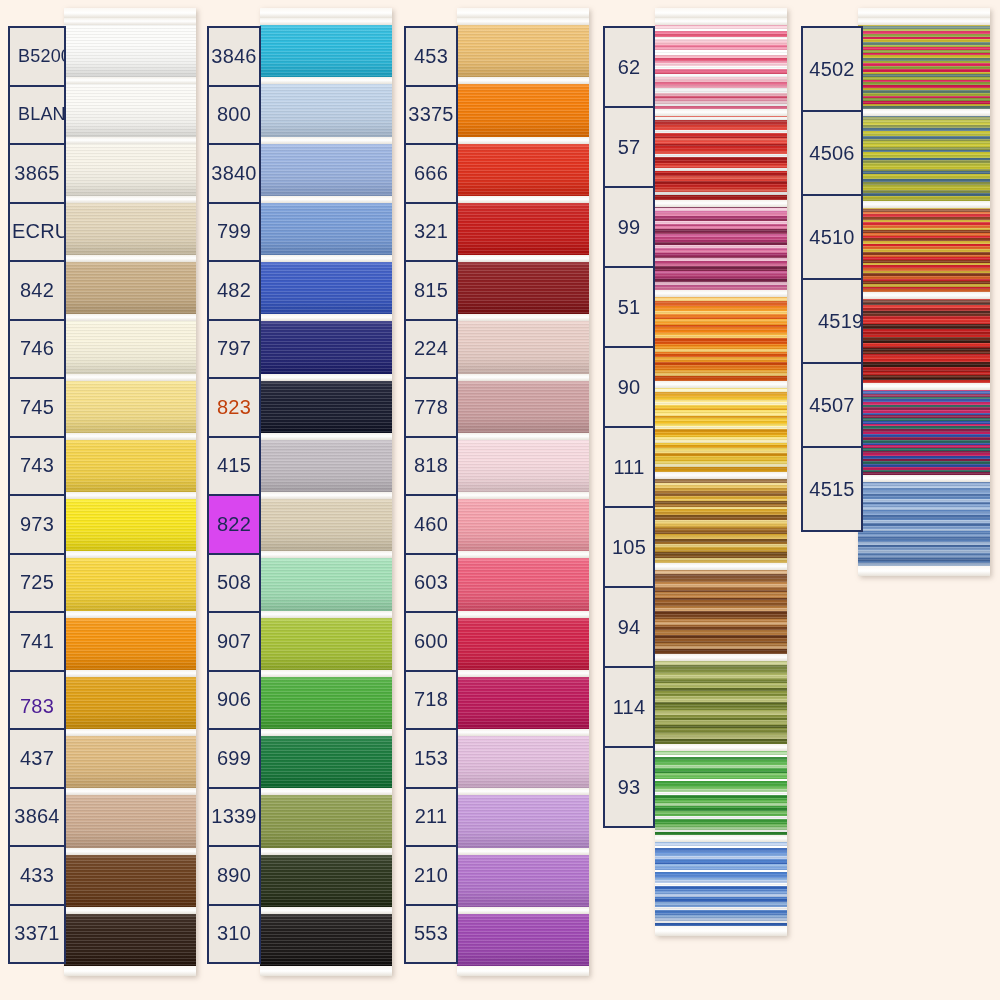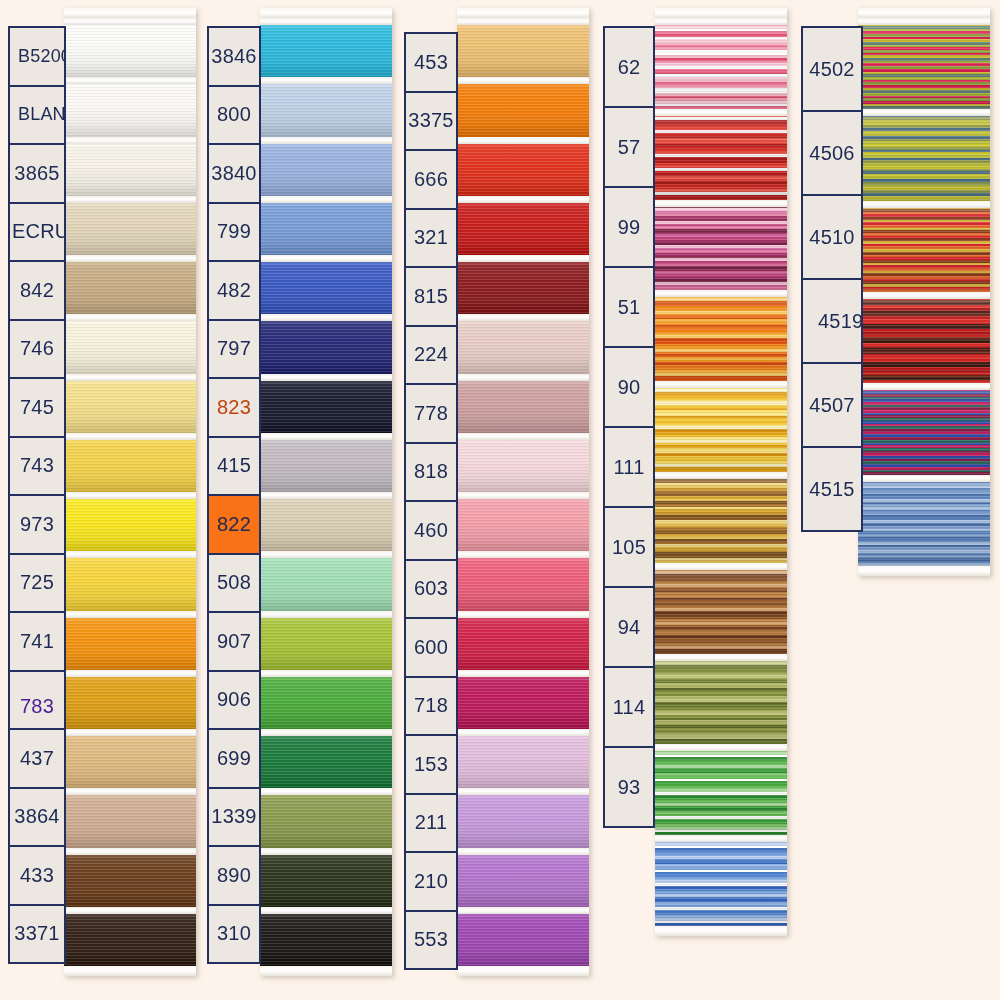--- a/index.html
+++ b/index.html
@@ -342,21 +342,21 @@
         </div>
         <div class="label-cell" style="height: 60.5px; background: rgb(236, 231, 224); border-color: rgb(35, 48, 94);">
           <span class="txt" style="color: rgb(29, 42, 85);">797</span>
         </div>
         <div class="label-cell" style="height: 60.5px; background: rgb(236, 231, 224); border-color: rgb(35, 48, 94);">
           <span class="txt" style="color: #c2410c;">823</span>
         </div>
         <div class="label-cell" style="height: 60.5px; background: rgb(236, 231, 224); border-color: rgb(35, 48, 94);">
           <span class="txt" style="color: rgb(29, 42, 85);">415</span>
         </div>
-        <div class="label-cell" style="height: 60.5px; background: #f97316; border-color: rgb(35, 48, 94);">
+        <div class="label-cell" style="height: 60.5px; background: #d946ef; border-color: rgb(35, 48, 94);">
           <span class="txt" style="color: rgb(29, 42, 85);">822</span>
         </div>
         <div class="label-cell" style="height: 60.5px; background: rgb(236, 231, 224); border-color: rgb(35, 48, 94);">
           <span class="txt" style="color: rgb(29, 42, 85);">508</span>
         </div>
         <div class="label-cell" style="height: 60.5px; background: rgb(236, 231, 224); border-color: rgb(35, 48, 94);">
           <span class="txt" style="color: rgb(29, 42, 85);">907</span>
         </div>
         <div class="label-cell" style="height: 60.5px; background: rgb(236, 231, 224); border-color: rgb(35, 48, 94);">
           <span class="txt" style="color: rgb(29, 42, 85);">906</span>
@@ -469,21 +469,21 @@
           <div class="wrap-top"></div>
         </div>
         <div class="skein" style="height: 59.25px; margin-top: 0px;">
           <div class="thread" style="background: linear-gradient(rgb(174, 89, 194) 0%, rgb(160, 75, 180) 22%, rgb(160, 75, 180) 74%, rgb(144, 59, 164) 100%);"></div>
           <div class="tex"></div>
           <div class="gloss"></div>
           <div class="wrap-top"></div>
         </div>
         <div class="cap" style="bottom: 0px;"></div>
       </div>
-      <div class="labels" style="left: 404px; width: 54px; top: 32px;">
+      <div class="labels" style="left: 404px; width: 54px; top: 26px;">
         <div class="label-cell" style="height: 60.5px; background: rgb(236, 231, 224); border-color: rgb(35, 48, 94);">
           <span class="txt" style="color: rgb(29, 42, 85);">453</span>
         </div>
         <div class="label-cell" style="height: 60.5px; background: rgb(236, 231, 224); border-color: rgb(35, 48, 94);">
           <span class="txt" style="color: rgb(29, 42, 85);">3375</span>
         </div>
         <div class="label-cell" style="height: 60.5px; background: rgb(236, 231, 224); border-color: rgb(35, 48, 94);">
           <span class="txt" style="color: rgb(29, 42, 85);">666</span>
         </div>
         <div class="label-cell" style="height: 60.5px; background: rgb(236, 231, 224); border-color: rgb(35, 48, 94);">

